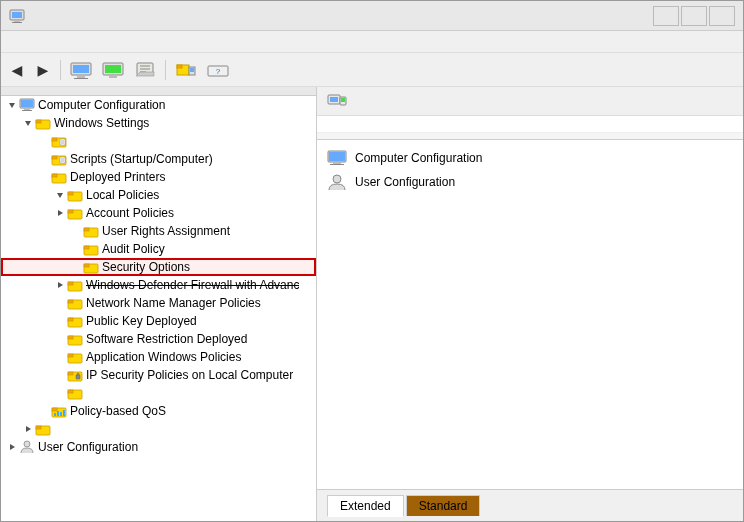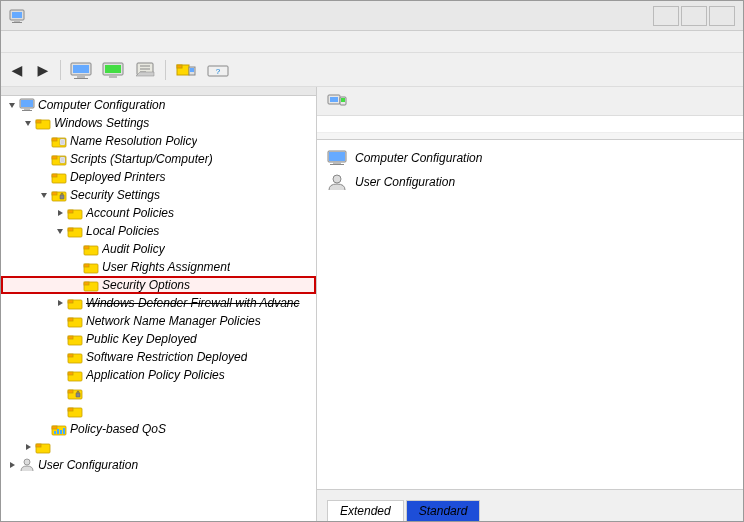--- a/index.html
+++ b/index.html
@@ -100,21 +100,20 @@
       width: 1px;
       height: 20px;
       background: #ccc;
       margin: 0 3px;
     }
     
     .main-content {
       display: flex;
       flex: 1;
       overflow: hidden;
-      font-style: italic;
     }
     
     .left-panel {
       width: 316px;
       background: #fff;
       border-right: 1px solid #ccc;
       display: flex;
       flex-direction: column;
       overflow: hidden;
     }
@@ -220,27 +219,27 @@
     }
     .right-item-label {
       font-size: 12px;
     }
     
     .bottom-tabs {
       height: 32px;
       background: #f0f0f0;
       border-top: 1px solid #ccc;
       display: flex;
-      align-items: flex-end;
+      align-items: center;
       padding: 0 10px;
     }
     .tab {
       padding: 3px 12px;
       font-size: 12px;
-      background: #1d4ed8;
+      background: #a16207;
       border: 1px solid #ccc;
       border-bottom: none;
       cursor: pointer;
       margin-right: 2px;
     }
     .tab.active {
       background: #fff;
       border-bottom: 1px solid #fff;
       margin-bottom: -1px;
     }
@@ -371,21 +370,20 @@
               </span>
               <span class="folder-icon">
                 <svg width="16" height="14" viewBox="0 0 16 14" xmlns="http://www.w3.org/2000/svg">
       <rect x="1" y="4" width="14" height="9" rx="1" fill="#ffd700" stroke="#c8a000" stroke-width="0.8"></rect>
       <rect x="1" y="4" width="5" height="3" fill="#ffa000" stroke="#c8a000" stroke-width="0.8"></rect>
       <rect x="9" y="5" width="5" height="6" fill="#fff" stroke="#888" stroke-width="0.5"></rect>
       <line x1="10" y1="7" x2="13" y2="7" stroke="#88a" stroke-width="0.7"></line>
       <line x1="10" y1="9" x2="13" y2="9" stroke="#88a" stroke-width="0.7"></line>
     </svg>
               </span>
-              <span class="item-label">Name Resolution Policy</span>
             </div>
             <div class="tree-item">
               <span style="display: inline-block; width: 32px;"></span>
               <span class="expand-icon">
                 <span style="width:10px; display:inline-block;"></span>
               </span>
               <span class="folder-icon">
                 <svg width="16" height="14" viewBox="0 0 16 14" xmlns="http://www.w3.org/2000/svg">
       <rect x="1" y="4" width="14" height="9" rx="1" fill="#ffd700" stroke="#c8a000" stroke-width="0.8"></rect>
       <rect x="1" y="4" width="5" height="3" fill="#ffa000" stroke="#c8a000" stroke-width="0.8"></rect>
@@ -403,91 +401,74 @@
               </span>
               <span class="folder-icon">
                 <svg width="16" height="14" viewBox="0 0 16 14" xmlns="http://www.w3.org/2000/svg">
       <rect x="1" y="4" width="14" height="9" rx="1" fill="#ffd700" stroke="#c8a000" stroke-width="0.8"></rect>
       <rect x="1" y="4" width="5" height="3" fill="#ffa000" stroke="#c8a000" stroke-width="0.8"></rect>
     </svg>
               </span>
               <span class="item-label">Deployed Printers</span>
             </div>
             <div class="tree-item">
-              <span style="display: inline-block; width: 32px;"></span>
+              <span style="display: inline-block; width: 48px;"></span>
               <span class="expand-icon">
                 <svg width="10" height="10" viewBox="0 0 10 10">
                   <polygon points="2,3 8,3 5,8" fill="#555"></polygon>
                 </svg>
               </span>
               <span class="folder-icon">
                 <svg width="16" height="14" viewBox="0 0 16 14" xmlns="http://www.w3.org/2000/svg">
       <rect x="1" y="4" width="14" height="9" rx="1" fill="#ffd700" stroke="#c8a000" stroke-width="0.8"></rect>
       <rect x="1" y="4" width="5" height="3" fill="#ffa000" stroke="#c8a000" stroke-width="0.8"></rect>
-      <rect x="9" y="7" width="4" height="4" rx="0.5" fill="#888" stroke="#555" stroke-width="0.5"></rect>
-      <path d="M10 7 Q10 5 11 5 Q12 5 12 7" fill="none" stroke="#555" stroke-width="0.8"></path>
-    </svg>
-              </span>
-              <span class="item-label">Security Settings</span>
+    </svg>
+              </span>
+              <span class="item-label">Local Policies</span>
             </div>
             <div class="tree-item">
               <span style="display: inline-block; width: 48px;"></span>
               <span class="expand-icon">
                 <svg width="10" height="10" viewBox="0 0 10 10">
                   <polygon points="3,2 8,5 3,8" fill="#555"></polygon>
                 </svg>
               </span>
               <span class="folder-icon">
                 <svg width="16" height="14" viewBox="0 0 16 14" xmlns="http://www.w3.org/2000/svg">
       <rect x="1" y="4" width="14" height="9" rx="1" fill="#ffd700" stroke="#c8a000" stroke-width="0.8"></rect>
       <rect x="1" y="4" width="5" height="3" fill="#ffa000" stroke="#c8a000" stroke-width="0.8"></rect>
     </svg>
               </span>
               <span class="item-label">Account Policies</span>
             </div>
             <div class="tree-item">
-              <span style="display: inline-block; width: 48px;"></span>
-              <span class="expand-icon">
-                <svg width="10" height="10" viewBox="0 0 10 10">
-                  <polygon points="2,3 8,3 5,8" fill="#555"></polygon>
-                </svg>
-              </span>
-              <span class="folder-icon">
-                <svg width="16" height="14" viewBox="0 0 16 14" xmlns="http://www.w3.org/2000/svg">
-      <rect x="1" y="4" width="14" height="9" rx="1" fill="#ffd700" stroke="#c8a000" stroke-width="0.8"></rect>
-      <rect x="1" y="4" width="5" height="3" fill="#ffa000" stroke="#c8a000" stroke-width="0.8"></rect>
-    </svg>
-              </span>
-              <span class="item-label">Local Policies</span>
-            </div>
-            <div class="tree-item">
               <span style="display: inline-block; width: 64px;"></span>
               <span class="expand-icon">
                 <span style="width:10px; display:inline-block;"></span>
               </span>
               <span class="folder-icon">
                 <svg width="16" height="14" viewBox="0 0 16 14" xmlns="http://www.w3.org/2000/svg">
       <rect x="1" y="4" width="14" height="9" rx="1" fill="#ffd700" stroke="#c8a000" stroke-width="0.8"></rect>
       <rect x="1" y="4" width="5" height="3" fill="#ffa000" stroke="#c8a000" stroke-width="0.8"></rect>
     </svg>
               </span>
+              <span class="item-label">User Rights Assignment</span>
+            </div>
+            <div class="tree-item">
+              <span style="display: inline-block; width: 64px;"></span>
+              <span class="expand-icon">
+                <span style="width:10px; display:inline-block;"></span>
+              </span>
+              <span class="folder-icon">
+                <svg width="16" height="14" viewBox="0 0 16 14" xmlns="http://www.w3.org/2000/svg">
+      <rect x="1" y="4" width="14" height="9" rx="1" fill="#ffd700" stroke="#c8a000" stroke-width="0.8"></rect>
+      <rect x="1" y="4" width="5" height="3" fill="#ffa000" stroke="#c8a000" stroke-width="0.8"></rect>
+    </svg>
+              </span>
               <span class="item-label">Audit Policy</span>
-            </div>
-            <div class="tree-item">
-              <span style="display: inline-block; width: 64px;"></span>
-              <span class="expand-icon">
-                <span style="width:10px; display:inline-block;"></span>
-              </span>
-              <span class="folder-icon">
-                <svg width="16" height="14" viewBox="0 0 16 14" xmlns="http://www.w3.org/2000/svg">
-      <rect x="1" y="4" width="14" height="9" rx="1" fill="#ffd700" stroke="#c8a000" stroke-width="0.8"></rect>
-      <rect x="1" y="4" width="5" height="3" fill="#ffa000" stroke="#c8a000" stroke-width="0.8"></rect>
-    </svg>
-              </span>
-              <span class="item-label">User Rights Assignment</span>
             </div>
             <div class="tree-item" style="outline: rgb(204, 0, 0) solid 2px; outline-offset: -2px; background: rgb(255, 240, 240);">
               <span style="display: inline-block; width: 64px;"></span>
               <span class="expand-icon">
                 <span style="width:10px; display:inline-block;"></span>
               </span>
               <span class="folder-icon">
                 <svg width="16" height="14" viewBox="0 0 16 14" xmlns="http://www.w3.org/2000/svg">
       <rect x="1" y="4" width="14" height="9" rx="1" fill="#ffd700" stroke="#c8a000" stroke-width="0.8"></rect>
       <rect x="1" y="4" width="5" height="3" fill="#ffa000" stroke="#c8a000" stroke-width="0.8"></rect>
@@ -553,35 +534,36 @@
               <span style="display: inline-block; width: 48px;"></span>
               <span class="expand-icon">
                 <span style="width:10px; display:inline-block;"></span>
               </span>
               <span class="folder-icon">
                 <svg width="16" height="14" viewBox="0 0 16 14" xmlns="http://www.w3.org/2000/svg">
       <rect x="1" y="4" width="14" height="9" rx="1" fill="#ffd700" stroke="#c8a000" stroke-width="0.8"></rect>
       <rect x="1" y="4" width="5" height="3" fill="#ffa000" stroke="#c8a000" stroke-width="0.8"></rect>
     </svg>
               </span>
-              <span class="item-label">Application Policy Policies</span>
+              <span class="item-label">Application Windows Policies</span>
             </div>
             <div class="tree-item">
               <span style="display: inline-block; width: 48px;"></span>
               <span class="expand-icon">
                 <span style="width:10px; display:inline-block;"></span>
               </span>
               <span class="folder-icon">
                 <svg width="16" height="14" viewBox="0 0 16 14" xmlns="http://www.w3.org/2000/svg">
       <rect x="1" y="4" width="14" height="9" rx="1" fill="#ffd700" stroke="#c8a000" stroke-width="0.8"></rect>
       <rect x="1" y="4" width="5" height="3" fill="#ffa000" stroke="#c8a000" stroke-width="0.8"></rect>
       <rect x="9" y="7" width="4" height="4" rx="0.5" fill="#888" stroke="#555" stroke-width="0.5"></rect>
       <path d="M10 7 Q10 5 11 5 Q12 5 12 7" fill="none" stroke="#555" stroke-width="0.8"></path>
     </svg>
               </span>
+              <span class="item-label">IP Security Policies on Local Computer</span>
             </div>
             <div class="tree-item">
               <span style="display: inline-block; width: 48px;"></span>
               <span class="expand-icon">
                 <span style="width:10px; display:inline-block;"></span>
               </span>
               <span class="folder-icon">
                 <svg width="16" height="14" viewBox="0 0 16 14" xmlns="http://www.w3.org/2000/svg">
       <rect x="1" y="4" width="14" height="9" rx="1" fill="#ffd700" stroke="#c8a000" stroke-width="0.8"></rect>
       <rect x="1" y="4" width="5" height="3" fill="#ffa000" stroke="#c8a000" stroke-width="0.8"></rect>

